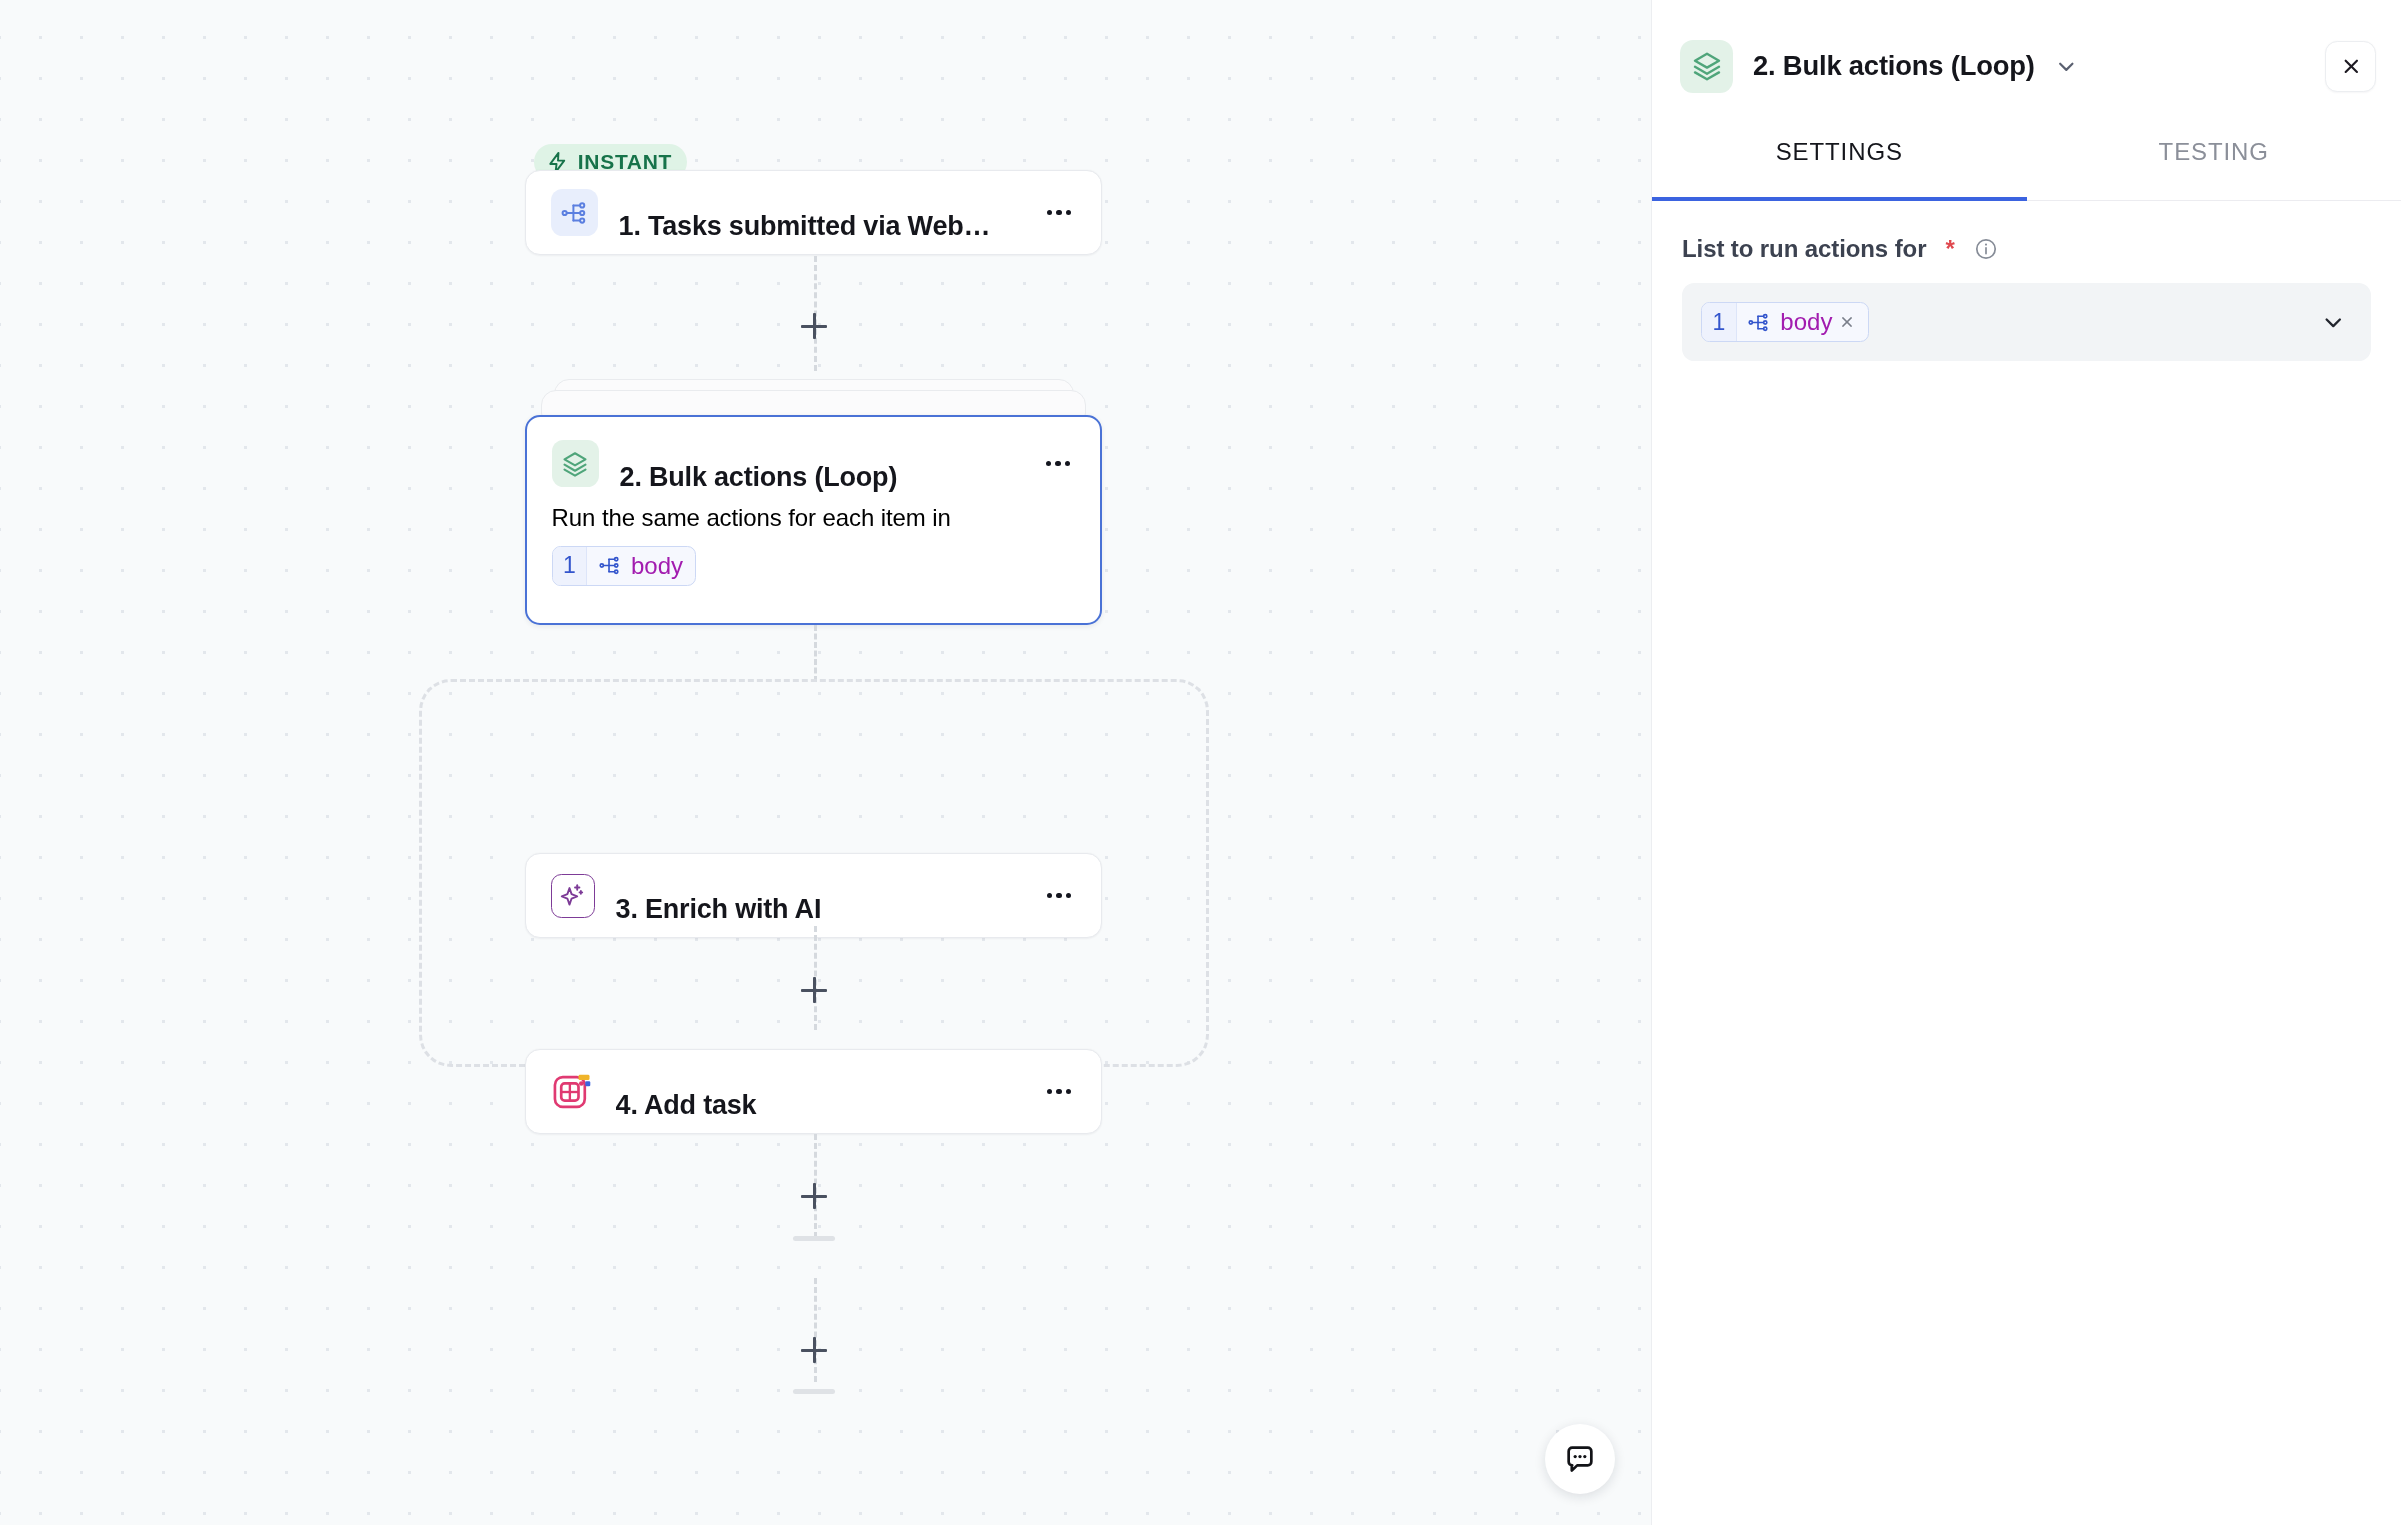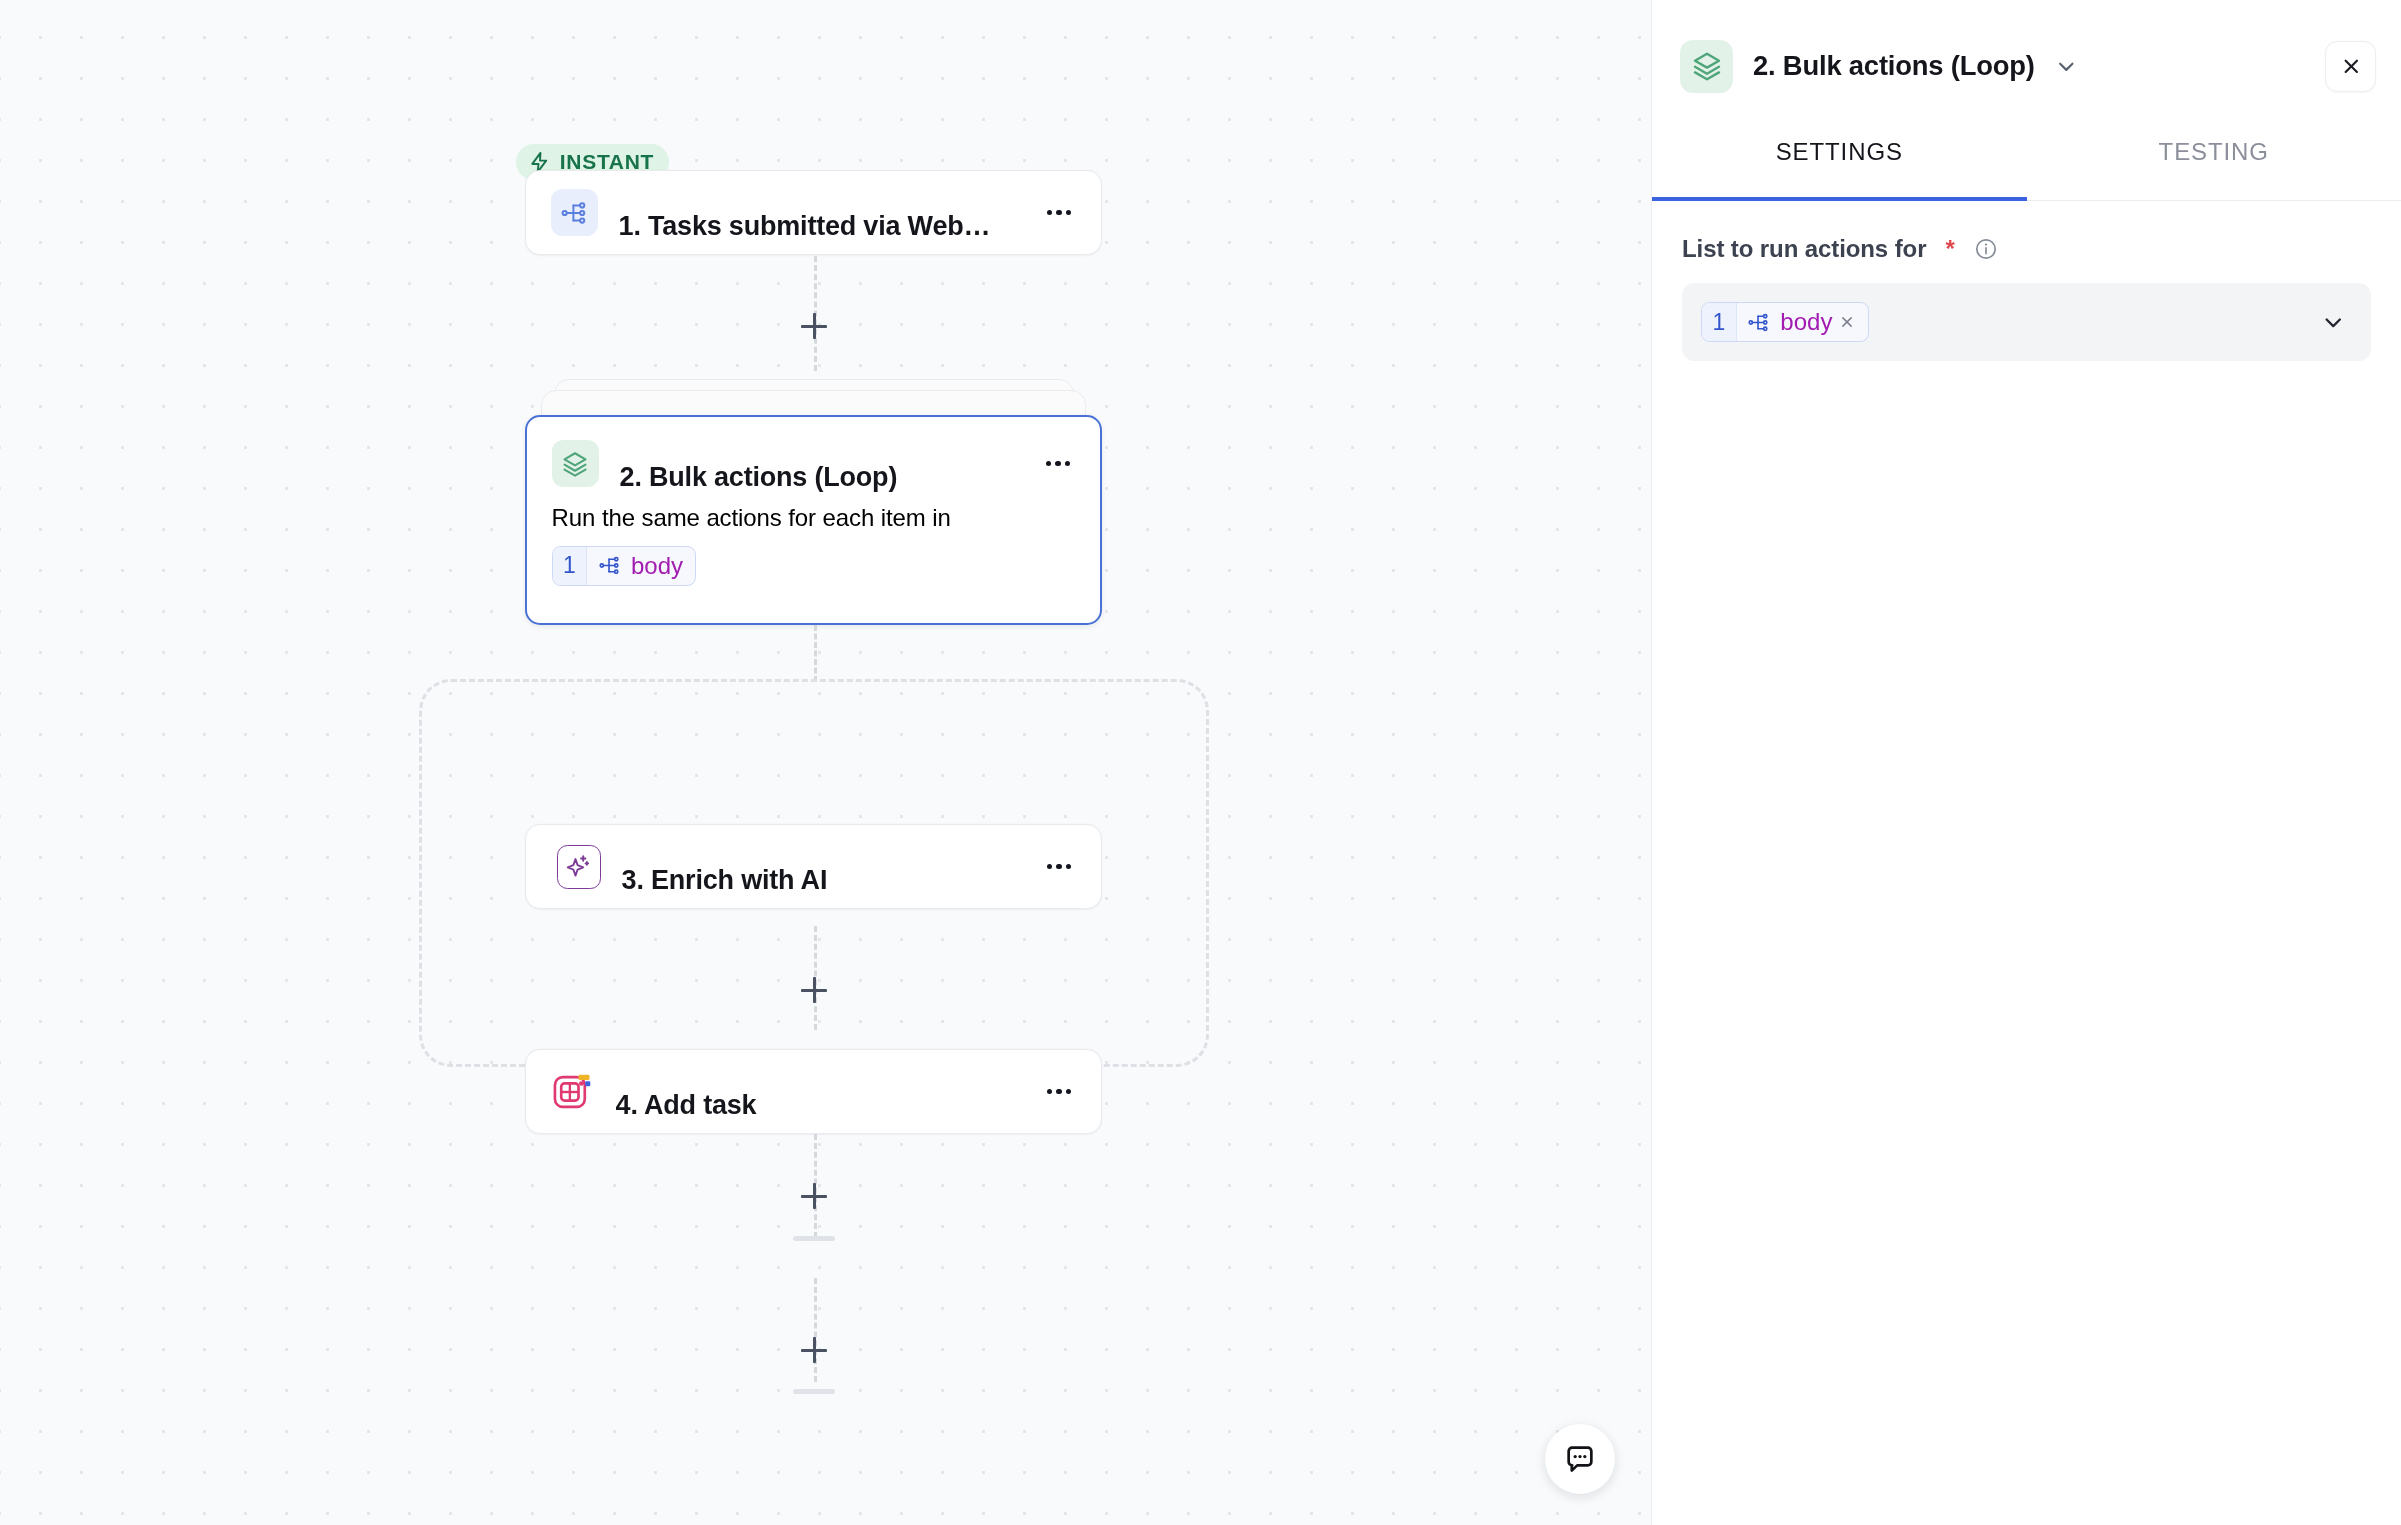--- a/index.html
+++ b/index.html
@@ -318,21 +318,21 @@
 
   svg { display: block; }
 </style>
 </head>
 <body>
 
 <div id="app">
 
   <div id="canvas">
 
-    <div class="badge-instant" style="left:516px; top:144px;">
+    <div class="badge-instant" style="left:534px; top:144px;">
       <span>
         <svg width="23" height="23" viewBox="0 0 24 24" fill="none" stroke="#17734a" stroke-width="2" stroke-linejoin="round" stroke-linecap="round">
           <path d="M13 2 L4.5 13.5 H11 L10 22 L19 10 H12.5 Z"></path>
         </svg>
       </span>
       <span>INSTANT</span>
     </div>
 
     <div class="node" style="left:525px; top:170px; width:577px; height:85px;">
       <div class="node-row" style="height:85px;">
@@ -399,21 +399,21 @@
           </span>
           <span class="tk-label">body</span>
         </span>
       </div>
     </div>
 
     <div class="conn" style="top:625px; height:57px;"></div>
 
     <div class="loop-container" style="left:419px; top:679px; width:790px; height:388px;"></div>
 
-    <div class="node" style="left:525px; top:824px; width:577px; height:85px;padding-left:6px;">
+    <div class="node" style="left:525px; top:853px; width:577px; height:85px;">
       <div class="node-row" style="height:85px;">
         <div class="node-icon" style="background:#ffffff; border:1.9px solid #7d3b97; width:44px; height:44px; border-radius:10.4px;">
           <svg width="26.5" height="26.5" viewBox="0 0 24 24" fill="none" stroke="#7d3b97" stroke-width="1.7" stroke-linecap="round" stroke-linejoin="round">
             <path d="M9.5 5.5 L11.4 11 L16.5 13 L11.4 15 L9.5 20.5 L7.6 15 L2.5 13 L7.6 11 Z"></path>
             <path d="M16.5 3 V7"></path>
               <path d="M14.5 5 H18.5"></path>
             <path d="M19.8 8.2 V10.6"></path>
               <path d="M18.6 9.4 H21"></path>
           </svg>
         </div>

